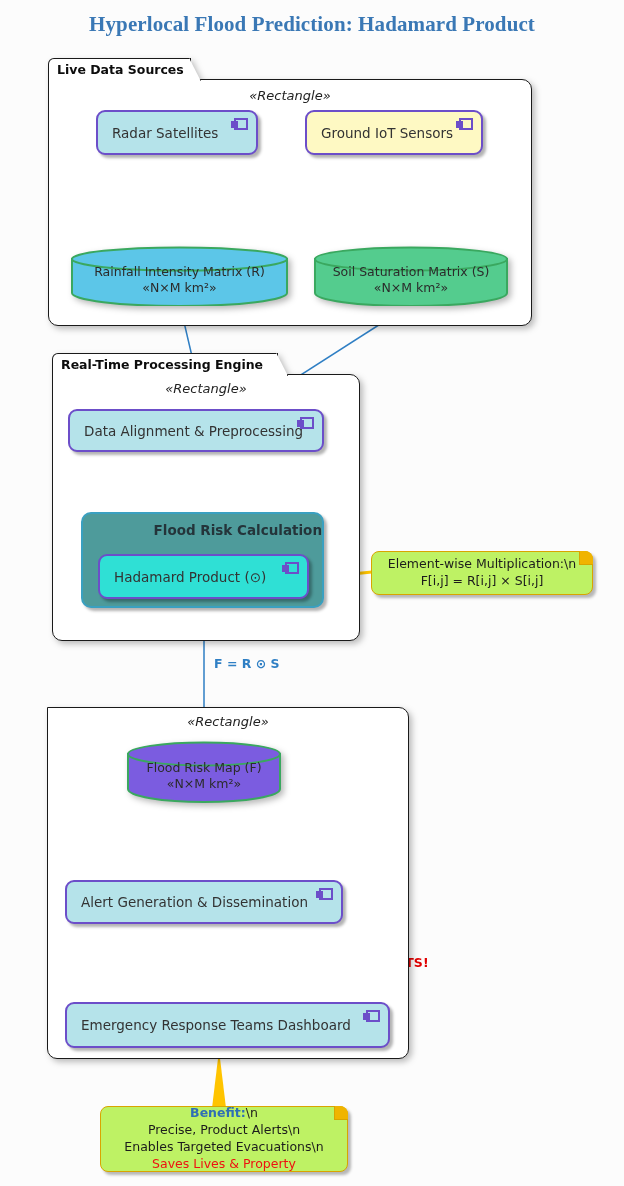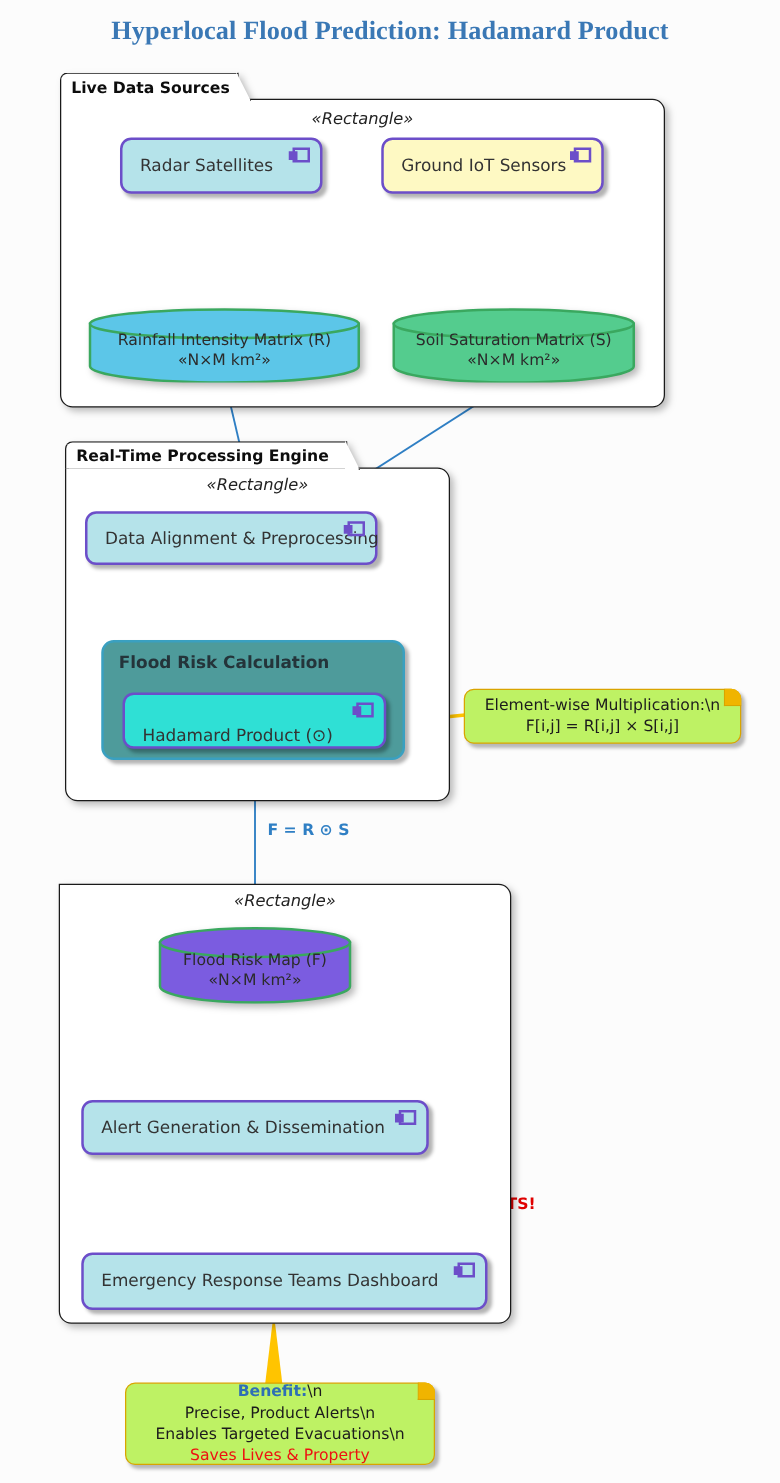--- a/index.html
+++ b/index.html
@@ -99,21 +99,21 @@
   }
 
   
   .grp{
     position:absolute;box-sizing:border-box;
     border-radius:10px;
     box-shadow:3px 3px 3px rgba(0,0,0,.30);
   }
   .grp-title{
     position:absolute;left:0;top:8px;width:100%;
-    text-align:left;font-size:13.5px;font-weight:bold;color:#24343a;padding-left:12px;
+    text-align:right;font-size:13.5px;font-weight:bold;color:#24343a;
   }
 
   
   .note{
     position:absolute;
     background:#bef264;
     border:1.4px solid #d9a400;
     border-radius:8px;
     box-sizing:border-box;
     display:flex;align-items:center;justify-content:center;
@@ -229,35 +229,35 @@
     </div>
   </div>
 
   <div class="abs pkg" style="left:52px;top:353px;width:308px;height:288px;z-index:2;">
     <div class="pkg-tab" style="left:0;top:0;min-width:226px;">Real-Time Processing Engine</div>
     <div class="pkg-body" style="left:0;top:21px;width:308px;height:267px;">
       <div class="stereo" style="top:6px;">«Rectangle»</div>
     </div>
   </div>
 
-  <div class="comp" style="left:68px;top:409px;width:234px;height:43px;background:#b5e3ea;border:2.2px solid #6c4ec9;z-index:4;">
+  <div class="comp" style="left:68px;top:409px;width:256px;height:43px;background:#b5e3ea;border:2.2px solid #6c4ec9;z-index:4;">
     <span class="comp-label">Data Alignment &amp; Preprocessing</span>
     <span class="comp-icon">
         <i class="outer"></i>
         <i class="tab"></i>
       </span>
   </div>
 
   <div class="elabel" style="left:204px;top:485px;transform:translateX(-50%);width:200px;">Aligned R &amp; S Matrices</div>
 
   <div class="grp" style="left:81px;top:512px;width:243px;height:96px;background:#4e9b9b;border:2px solid #3aa0c0;z-index:3;">
     <div class="grp-title">Flood Risk Calculation</div>
   </div>
 
-  <div class="comp" style="left:98px;top:554px;width:211px;height:45px;background:#2fe0d5;border:2.2px solid #6c4ec9;z-index:5;align-items:flex-end;">
+  <div class="comp" style="left:98px;top:554px;width:211px;height:45px;background:#2fe0d5;border:2.2px solid #6c4ec9;z-index:5;">
     <span class="comp-label">Hadamard Product (⊙)</span>
     <span class="comp-icon">
         <i class="outer"></i>
         <i class="tab"></i>
       </span>
   </div>
 
   <div class="note" style="left:371px;top:551px;width:222px;height:44px;z-index:5;">
     <span class="fold"></span>
     <div>

